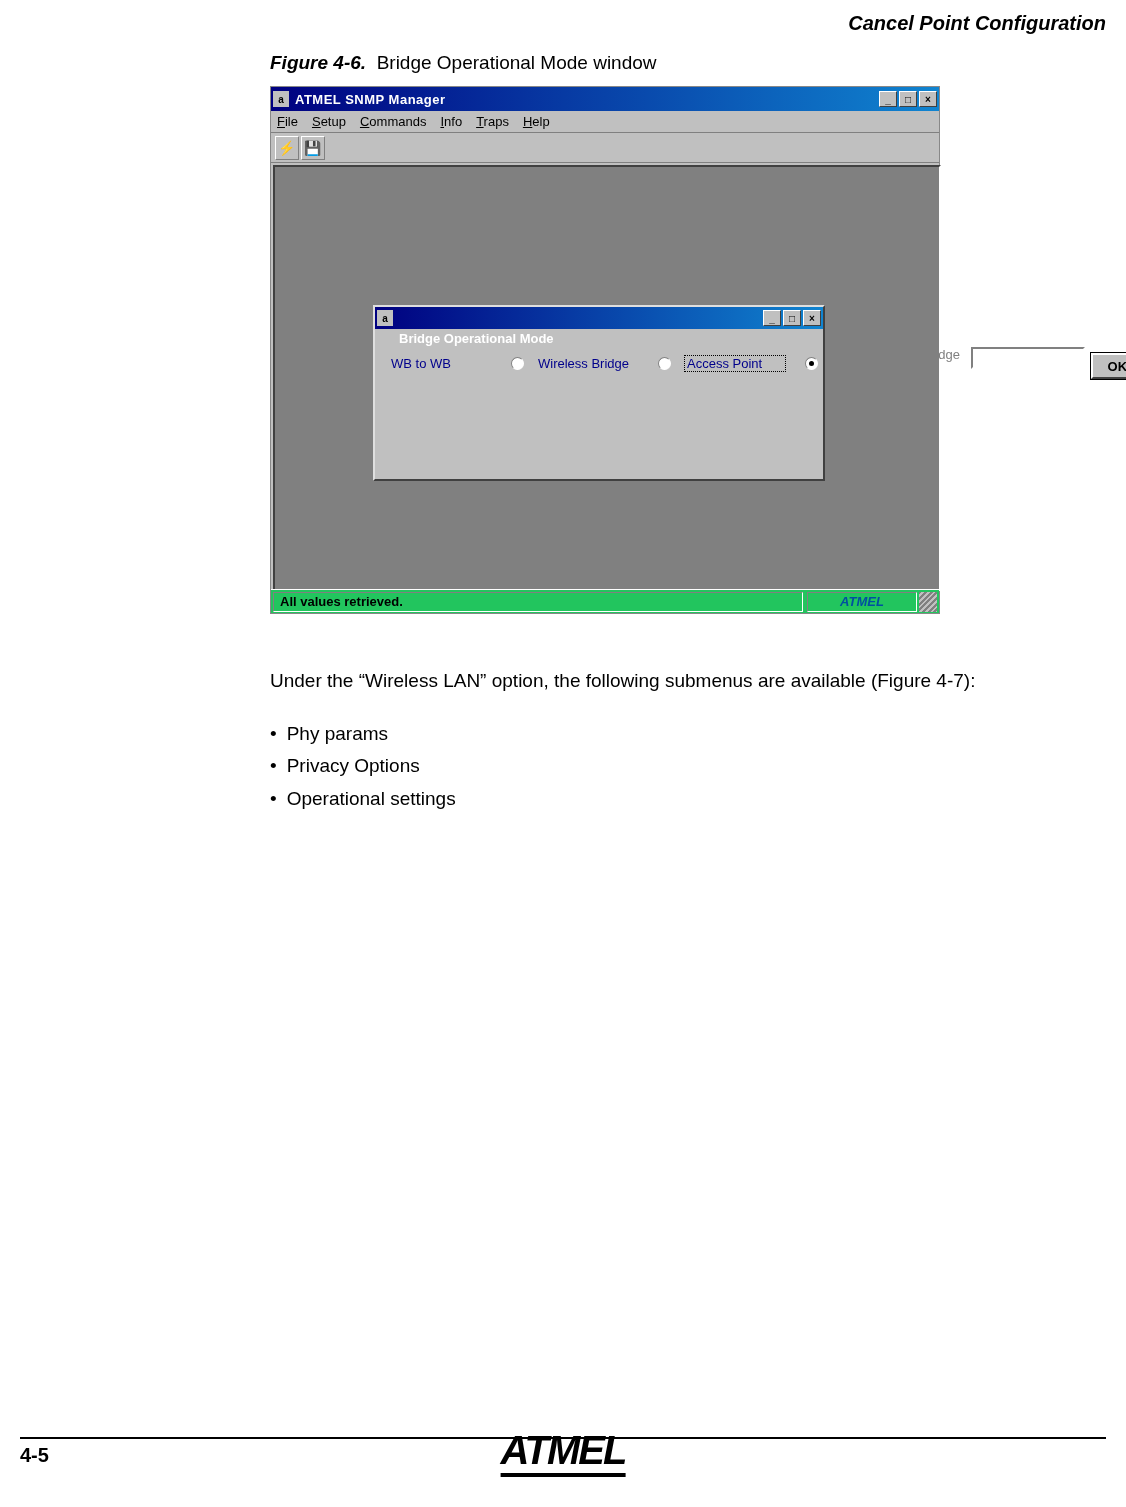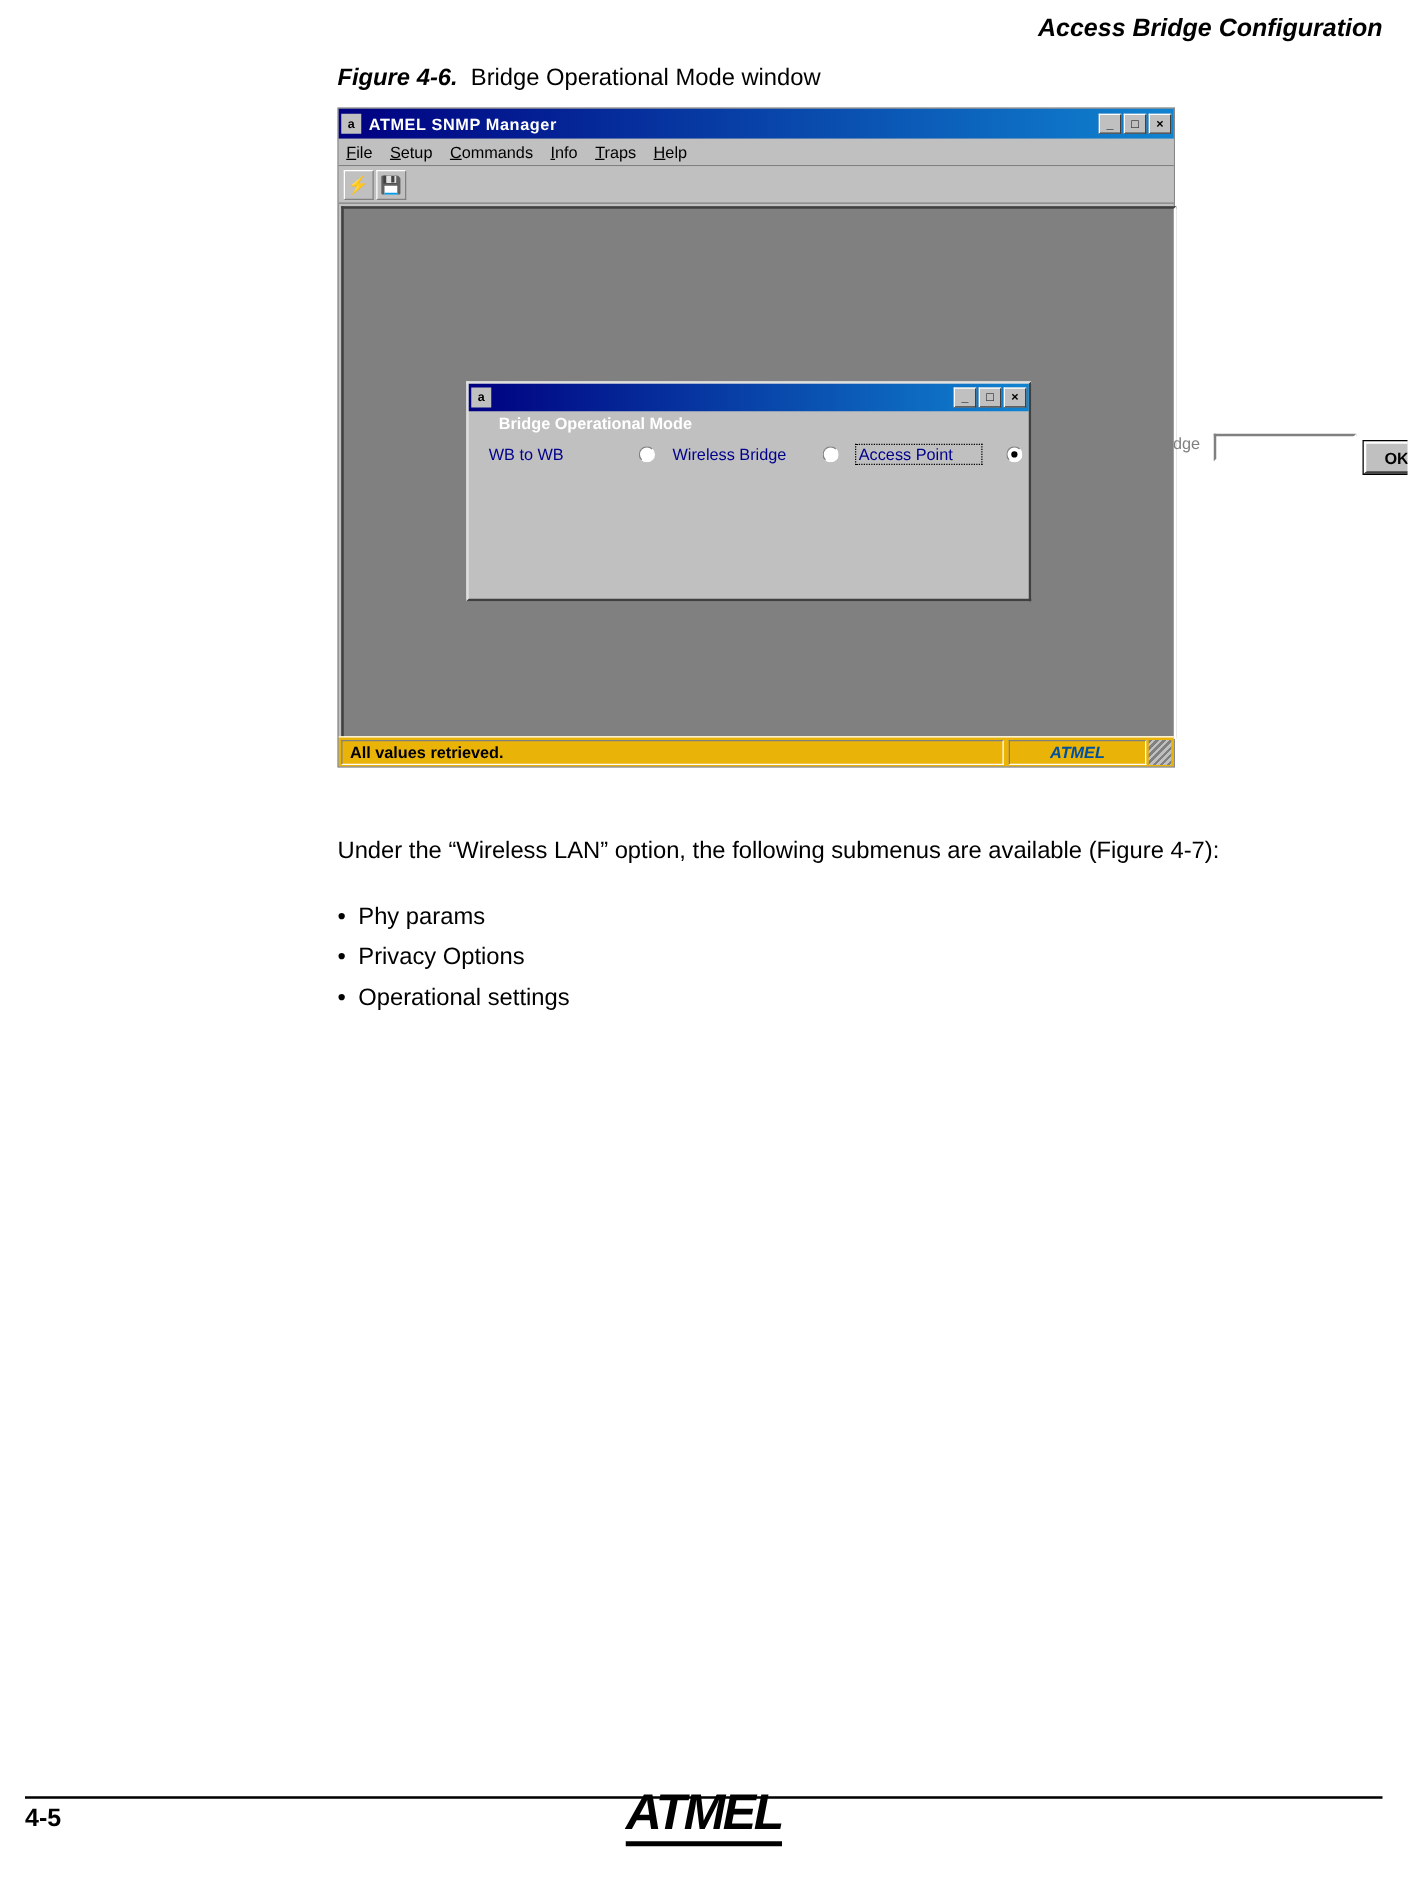--- a/index.html
+++ b/index.html
@@ -98,21 +98,21 @@
     border-left: 2px solid #404040;
     border-right: 2px solid #fff;
     border-bottom: 2px solid #fff;
     margin: 2px;
     box-sizing: border-box;
   }
   .statusbar {
     position: absolute;
     bottom: 0; left: 0; right: 0;
     height: 24px;
-    background: #eab308;
+    background: #22c55e;
     display: flex;
     align-items: center;
     border-top: 1px solid #fff;
   }
   .status-pane {
     flex: 1;
     padding: 2px 6px;
     border: 1px solid #808080;
     border-right-color: #fff;
     border-bottom-color: #fff;
@@ -217,21 +217,21 @@
     font-weight: 900;
     font-size: 40px;
     font-style: italic;
     letter-spacing: -2px;
     border-bottom: 4px solid #000;
   }
 </style>
 </head>
 <body>
 
-<div class="header-text">Access Bridge Configuration</div>
+<div class="header-text">Cancel Point Configuration</div>
 
 <div class="figure-caption">
   <b>Figure 4-6.</b>
   &nbsp;<span>Bridge Operational Mode window</span>
 </div>
 
 <div class="screenshot">
   <div class="titlebar-main">
     <span class="sysicon">a</span>
     <span class="title-text">ATMEL SNMP Manager</span>

